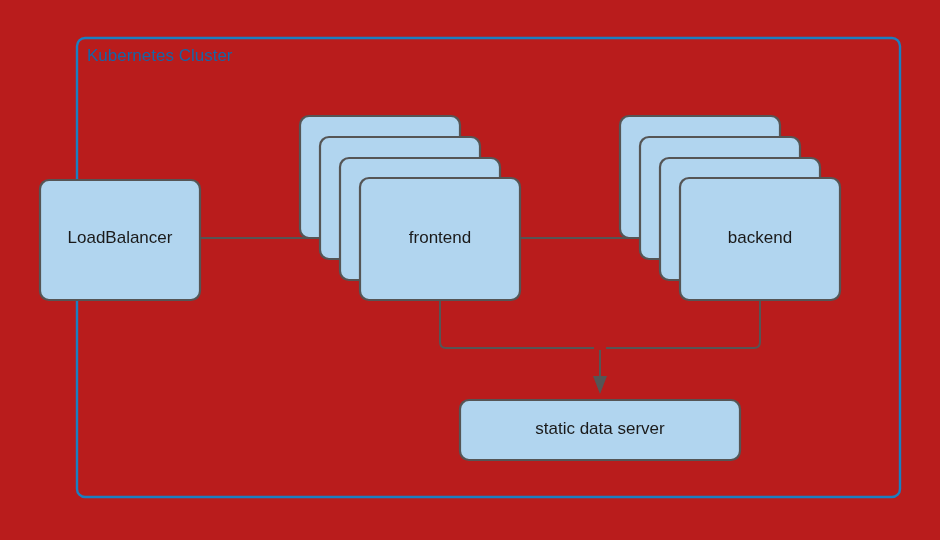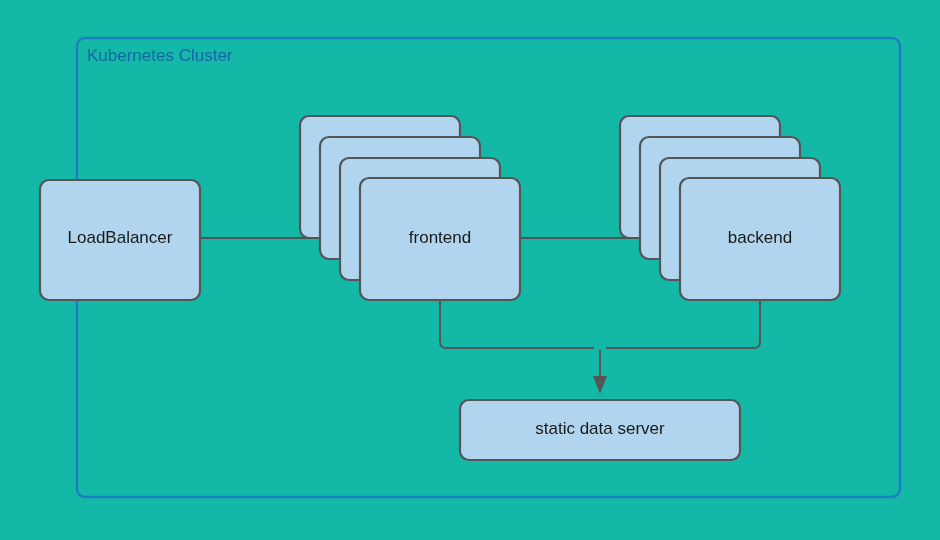--- a/index.html
+++ b/index.html
@@ -7,21 +7,21 @@
     padding: 0;
     background: #ffffff;
   }
   body {
     font-family: "Liberation Sans", sans-serif;
   }
   #canvas {
     position: relative;
     width: 940px;
     height: 540px;
-    background: #14b8a6;
+    background: #b91c1c;
     overflow: hidden;
   }
   #diagram-svg {
     position: absolute;
     top: 0;
     left: 0;
     width: 940px;
     height: 540px;
   }
   .node-label {

